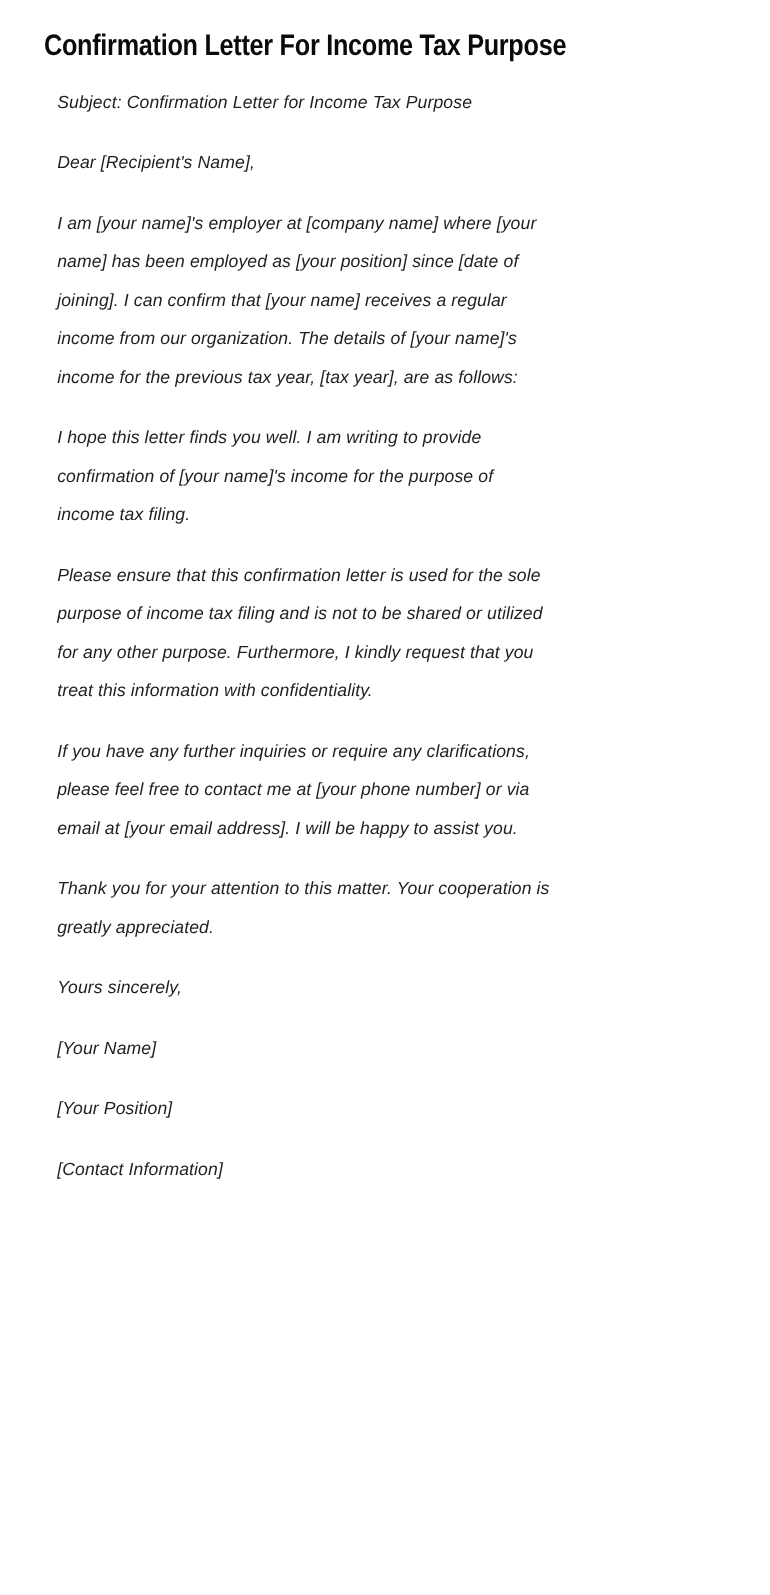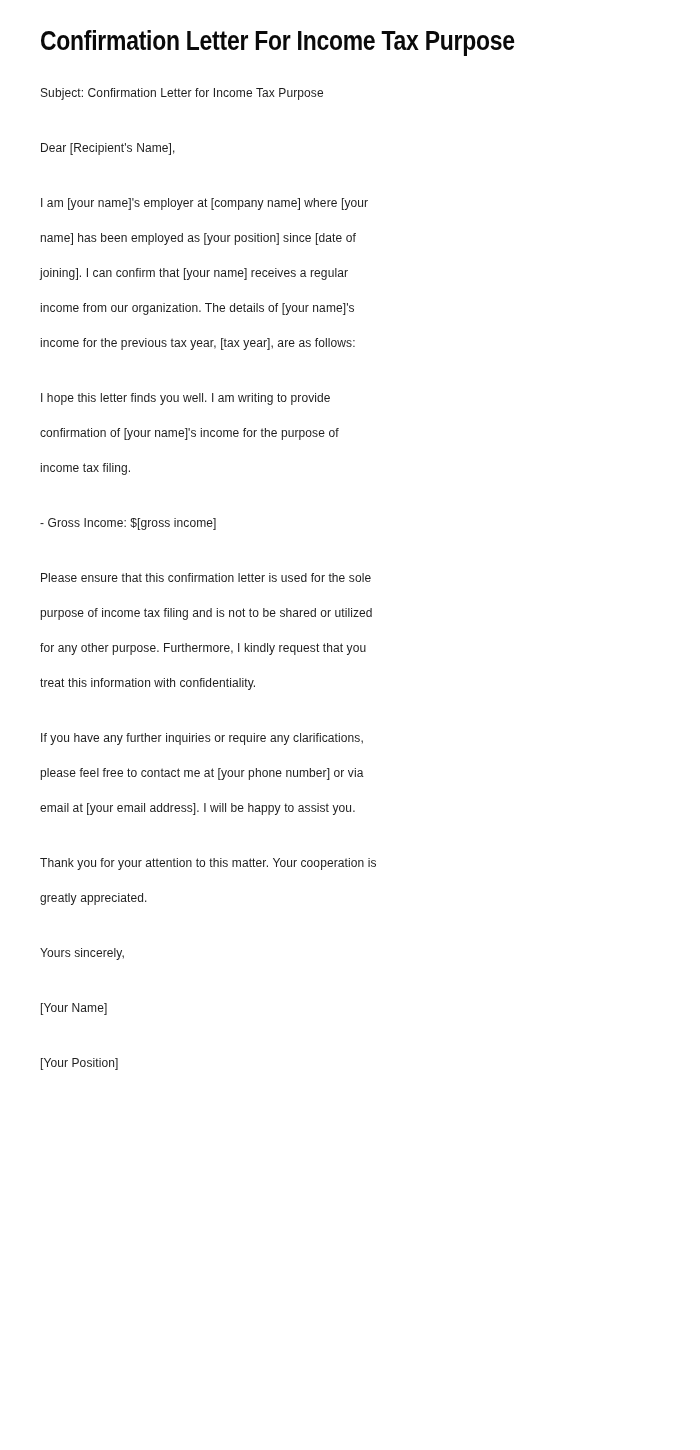--- a/index.html
+++ b/index.html
@@ -30,26 +30,27 @@
     color: #0a0a0a;
     white-space: nowrap;
   }
   .doc-title .condense {
     display: inline-block;
     transform: scaleX(0.85);
     transform-origin: left center;
     letter-spacing: -0.3px;
   }
   .para {
-    margin: 0 0 20px 0;
-    font-size: 12px;
+    margin: 0 0 20px 12px;
+    font-size: 16px;
     line-height: 35px;
     color: #1f1f1f;
     white-space: pre-line;
     letter-spacing: 0.1px;
+    font-style: italic;
   }
   .signature .para {
     margin-bottom: 20px;
   }
 </style>
 </head>
 <body>
 
 <div class="page">
   <div class="content">
@@ -63,37 +64,37 @@
     <p class="para">I am [your name]'s employer at [company name] where [your
 name] has been employed as [your position] since [date of
 joining]. I can confirm that [your name] receives a regular
 income from our organization. The details of [your name]'s
 income for the previous tax year, [tax year], are as follows:</p>
 
     <p class="para">I hope this letter finds you well. I am writing to provide
 confirmation of [your name]'s income for the purpose of
 income tax filing.</p>
 
-    <p class="para">- Gross Income: $[gross income]</p>
 
 
 
     <p class="para">Please ensure that this confirmation letter is used for the sole
 purpose of income tax filing and is not to be shared or utilized
 for any other purpose. Furthermore, I kindly request that you
 treat this information with confidentiality.</p>
 
     <p class="para">If you have any further inquiries or require any clarifications,
 please feel free to contact me at [your phone number] or via
 email at [your email address]. I will be happy to assist you.</p>
 
     <p class="para">Thank you for your attention to this matter. Your cooperation is
 greatly appreciated.</p>
 
     <p class="para">Yours sincerely,</p>
 
     <div class="signature">
       <p class="para">[Your Name]</p>
       <p class="para">[Your Position]</p>
+      <p class="para">[Contact Information]</p>
     </div>
 
   </div>
 </div>
 
 </body></html>

